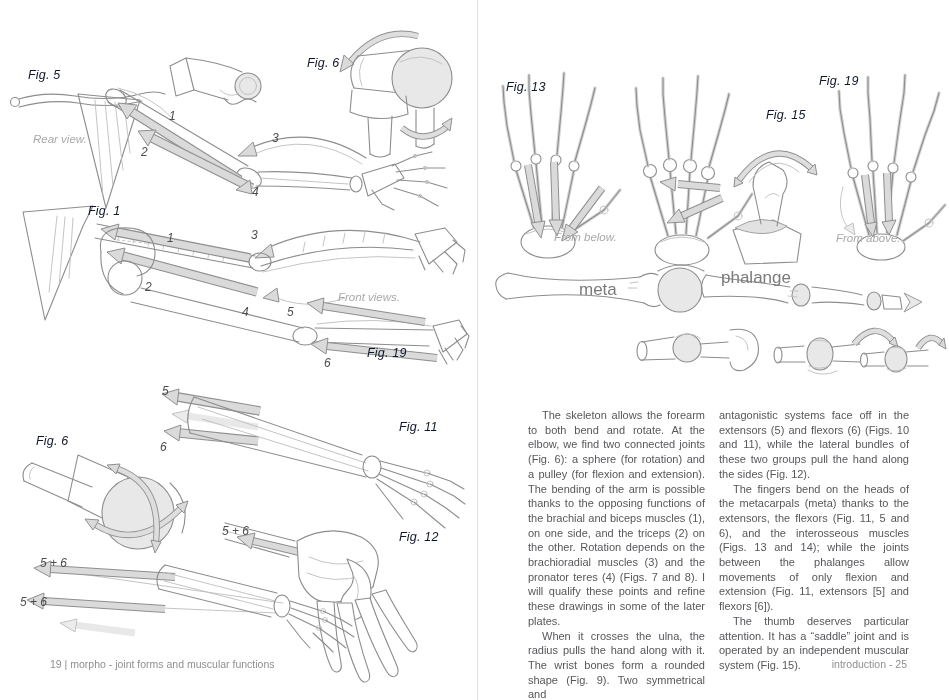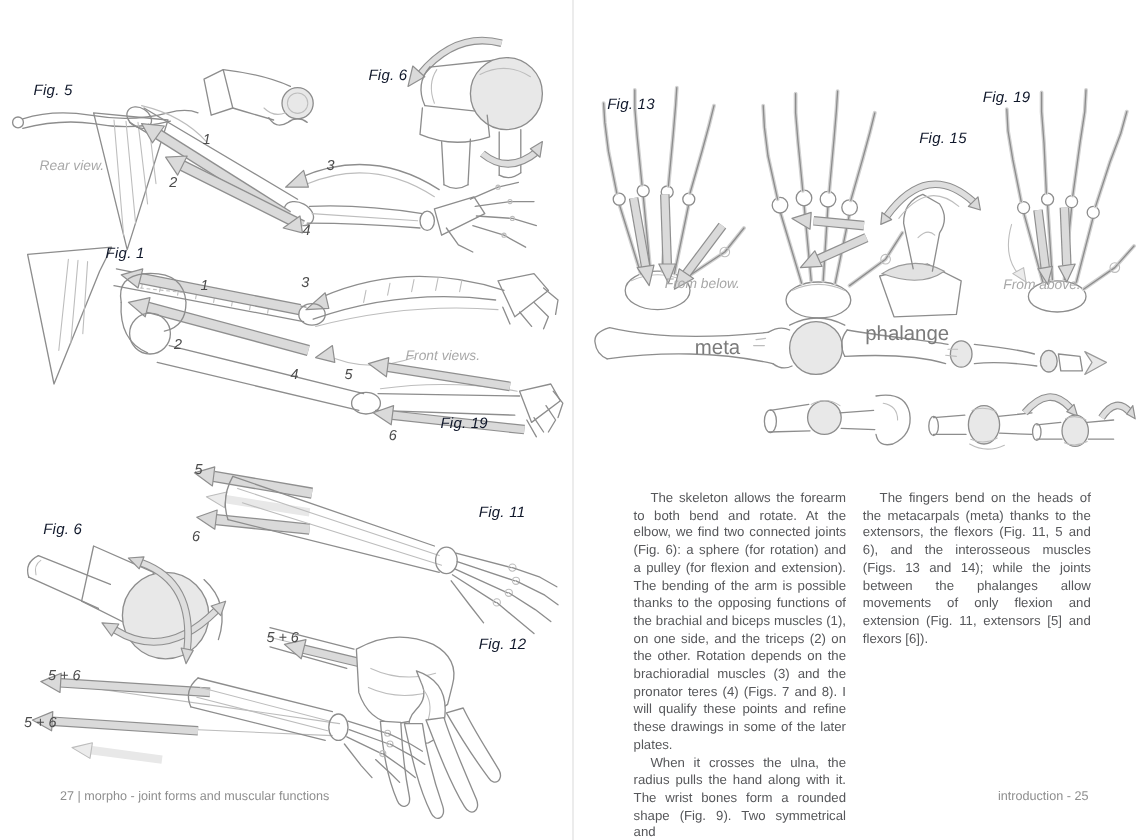--- a/index.html
+++ b/index.html
@@ -267,21 +267,21 @@
     <span class="marker" style="left:324px;top:356px">6</span>
     <span class="fig-label" style="left:367px;top:346px">Fig. 19</span>
     <span class="marker" style="left:162px;top:384px">5</span>
     <span class="marker" style="left:160px;top:440px">6</span>
     <span class="fig-label" style="left:36px;top:434px">Fig. 6</span>
     <span class="fig-label" style="left:399px;top:420px">Fig. 11</span>
     <span class="marker" style="left:222px;top:524px">5 + 6</span>
     <span class="fig-label" style="left:399px;top:530px">Fig. 12</span>
     <span class="marker" style="left:40px;top:556px">5 + 6</span>
     <span class="marker" style="left:20px;top:595px">5 + 6</span>
-    <span class="footer" style="left:50px;top:658px">27 | morpho - joint forms and muscular functions</span>
+    <span class="footer" style="left:50px;top:658px">19 | morpho - joint forms and muscular functions</span>
   </div>
 
   <div class="gutter"></div>
 
   <div>
 
     <svg style="left:490px;top:70px" width="140" height="195" viewBox="0 0 140 195">
       <ellipse class="sk" cx="58" cy="172" rx="27" ry="16"></ellipse>
       <path class="sk2" d="M36,164 Q58,154 80,164"></path>
       <path class="bone" d="M44,158 L26,100 M52,156 L46,93 M62,156 L66,94 M72,158 L84,100"></path>
@@ -429,18 +429,20 @@
     <span class="caption" style="left:554px;top:231px">From below.</span>
     <span class="caption" style="left:836px;top:232px">From above.</span>
     <span class="bone-label" style="left:579px;top:280px">meta</span>
     <span class="bone-label" style="left:721px;top:268px">phalange</span>
 
     <div class="textcol" style="left:528px;top:408px;width:177px">
       <p class="indent">The skeleton allows the forearm to both bend and rotate. At the elbow, we find two connected joints (Fig. 6): a sphere (for rotation) and a pulley (for flexion and extension). The bending of the arm is possible thanks to the opposing functions of the brachial and biceps muscles (1), on one side, and the triceps (2) on the other. Rotation depends on the brachioradial muscles (3) and the pronator teres (4) (Figs. 7 and 8). I will qualify these points and refine these drawings in some of the later plates.</p>
       <p class="indent">When it crosses the ulna, the radius pulls the hand along with it. The wrist bones form a rounded shape (Fig. 9). Two symmetrical and</p>
     </div>
     <div class="textcol" style="left:719px;top:408px;width:190px">
+      <p>antagonistic systems face off in the extensors (5) and flexors (6) (Figs. 10 and 11), while the lateral bundles of these two groups pull the hand along the sides (Fig. 12).</p>
       <p class="indent">The fingers bend on the heads of the metacarpals (meta) thanks to the extensors, the flexors (Fig. 11, 5 and 6), and the interosseous muscles (Figs. 13 and 14); while the joints between the phalanges allow movements of only flexion and extension (Fig. 11, extensors [5] and flexors [6]).</p>
+      <p class="indent">The thumb deserves particular attention. It has a “saddle” joint and is operated by an independent muscular system (Fig. 15).</p>
     </div>
 
     <span class="footer" style="left:715px;top:658px;width:192px;text-align:right">introduction - 25</span>
   </div>
 </div>
 
 </body></html>

